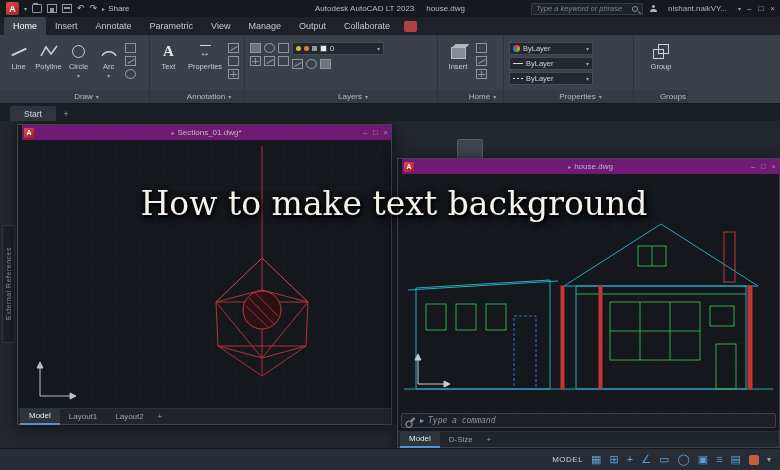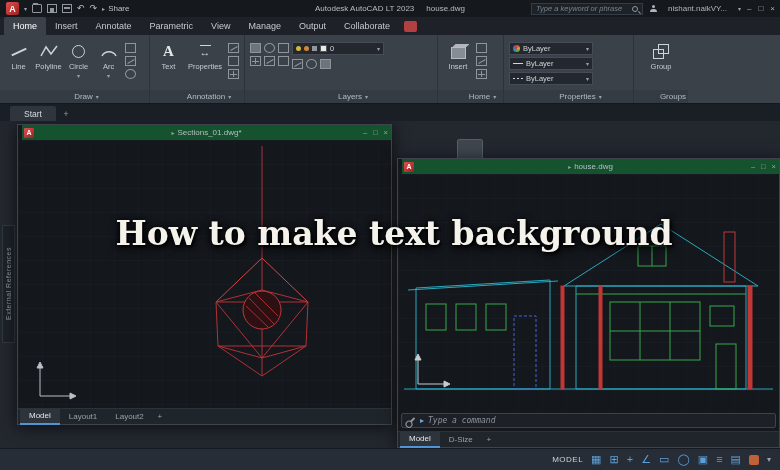--- a/index.html
+++ b/index.html
@@ -96,40 +96,40 @@
   .newtab-btn{width:14px;height:15px;color:#9aa1a8;display:flex;align-items:center;justify-content:center;}
 
   
   .canvas{position:absolute;top:121px;left:0;width:780px;height:327px;background:#23272e;}
   .ext-ref{position:absolute;left:2px;top:104px;width:13px;height:118px;background:#1d2228;border:1px solid #31373e;writing-mode:vertical-rl;transform:rotate(180deg);font-size:7px;color:#8f969d;display:flex;align-items:center;justify-content:center;letter-spacing:.5px;}
   .float-box{position:absolute;left:457px;top:18px;width:26px;height:28px;background:#3f464e;border:1px solid #565e67;border-radius:2px;}
 
   .win{position:absolute;background:#15181d;border:1px solid #3d444d;box-shadow:0 2px 14px rgba(0,0,0,.65);}
   .win-sections{left:17px;top:3px;width:375px;height:301px;}
   .win-house{left:397px;top:37px;width:383px;height:290px;z-index:5;}
-  .win-titlebar{position:absolute;left:4px;top:0;right:0;height:15px;background:#14532d;display:flex;align-items:center;font-size:8px;color:#b7bec5;}
+  .win-titlebar{position:absolute;left:4px;top:0;right:0;height:15px;background:#701a75;display:flex;align-items:center;font-size:8px;color:#b7bec5;}
   .win-appicon{width:10px;height:10px;margin-left:2px;background:linear-gradient(135deg,#e05050,#9c1f1f);color:#fff;font-size:7px;font-weight:bold;display:flex;align-items:center;justify-content:center;border-radius:1px;flex:none;}
   .win-title-center{position:absolute;left:50%;transform:translateX(-50%);display:flex;align-items:center;gap:3px;white-space:nowrap;}
   .win-controls{position:absolute;right:3px;top:0;height:15px;display:flex;align-items:center;gap:6px;font-size:7.5px;color:#9aa1a8;}
   .win-canvas{position:absolute;left:0;right:0;background:#14171c;background-image:linear-gradient(rgba(100,120,140,.045) 1px,transparent 1px),linear-gradient(90deg,rgba(100,120,140,.045) 1px,transparent 1px);background-size:24px 24px;}
   .win-sections .win-canvas{top:15px;bottom:16px;}
   .win-house .win-canvas{top:15px;bottom:35px;}
   .win-tabs{position:absolute;left:0;right:0;bottom:0;height:16px;background:#20252b;display:flex;align-items:center;font-size:8px;padding-left:2px;border-top:1px solid #2c323a;}
   .wtab{padding:0 9px;height:16px;display:flex;align-items:center;color:#9aa1a8;}
   .wtab.active{background:#2e343b;color:#e3e7ea;border-bottom:2px solid #4f94d4;}
   .wtab-plus{width:14px;display:flex;justify-content:center;color:#9aa1a8;}
   .cmd-row{position:absolute;left:3px;right:3px;bottom:19px;height:15px;background:#1d2127;border:1px solid #3c434c;border-radius:2px;display:flex;align-items:center;gap:4px;padding:0 5px;font-size:8px;}
   .wrench-icon{width:9px;height:2px;background:#8f969d;transform:rotate(-45deg);border-radius:1px;position:relative;flex:none;}
   .wrench-icon::before{content:"";position:absolute;left:-3px;top:-2px;width:5px;height:5px;border:1px solid #8f969d;border-radius:50%;background:#1d2127;}
   .cmd-caret{color:#6fa7d8;font-size:8px;line-height:1;}
   .cmd-row input{flex:1;background:transparent;border:none;outline:none;font-size:8px;color:#cfd4d9;font-family:"DejaVu Sans Mono",monospace;min-width:0;}
   .cmd-row input::placeholder{color:#8b939c;font-style:italic;}
 
   
-  .overlay{position:absolute;left:8px;right:0;top:184px;text-align:center;font-family:"DejaVu Serif",serif;font-weight:bold;font-size:33px;line-height:1.22;color:#f5f2ec;text-shadow:0 0 6px rgba(0,0,0,.95),0 4px 10px rgba(0,0,0,.85),2px 2px 2px rgba(0,0,0,.6);z-index:40;pointer-events:none;margin-top:30px;}
+  .overlay{position:absolute;left:8px;right:0;top:184px;text-align:center;font-family:"DejaVu Serif",serif;font-weight:normal;font-size:33px;line-height:1.22;color:#f5f2ec;text-shadow:0 0 6px rgba(0,0,0,.95),0 4px 10px rgba(0,0,0,.85),2px 2px 2px rgba(0,0,0,.6);z-index:40;pointer-events:none;}
 
   
   .statusbar{position:absolute;left:0;bottom:0;width:100%;height:22px;background:#262d37;border-top:1px solid #161a20;display:flex;align-items:center;justify-content:flex-end;gap:8px;padding:0 9px;font-size:8px;color:#c3c9cf;z-index:30;}
   .sb-model{font-size:8px;letter-spacing:.5px;color:#cdd3d9;}
   .sb-icon{color:#5d9ed6;font-size:11px;line-height:1;}
   .sb-alert{width:10px;height:10px;background:#c2603a;border-radius:2px;}
   .sb-chev{color:#9aa1a8;font-size:8px;}
 </style>
 </head>
 <body>

